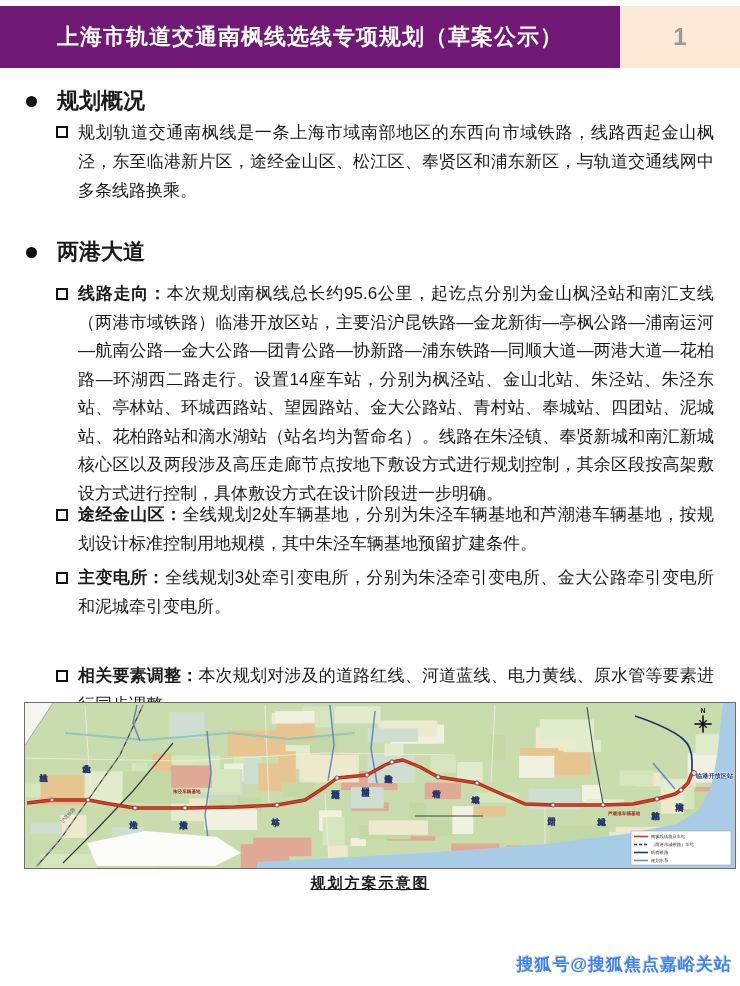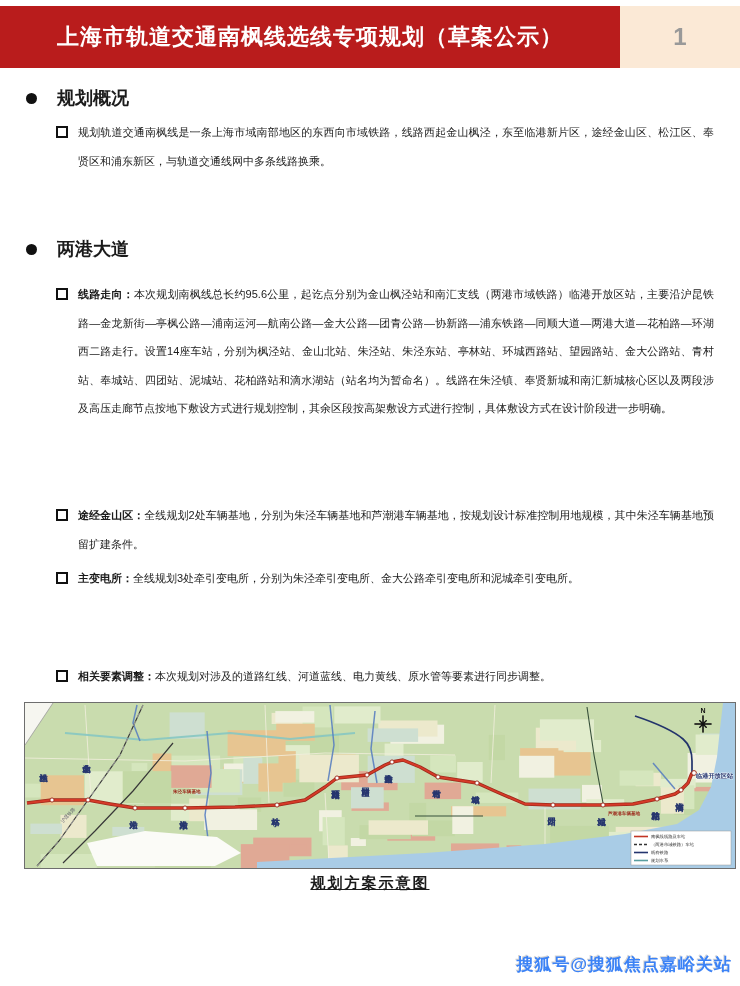--- a/index.html
+++ b/index.html
@@ -12,25 +12,25 @@
     display:flex;align-items:center;justify-content:center;
   }
   .header-title{color:#ffffff;font-size:22px;font-weight:bold;letter-spacing:1px;white-space:nowrap;}
   .page-number-box{
     position:absolute;left:620px;top:6px;width:120px;height:62px;
     display:flex;align-items:center;justify-content:center;
     font-size:24px;font-weight:bold;
   }
   .sec{position:absolute;left:26px;display:flex;align-items:center;}
   .dot{width:11px;height:11px;border-radius:50%;background:#111;flex:0 0 auto;}
-  .sec-title{font-size:18px;font-weight:bold;margin-left:20px;}
+  .sec-title{font-size:22px;font-weight:bold;margin-left:20px;}
   #h1{top:86px;} #h2{top:237px;}
   .item{
     position:absolute;left:78px;width:636px;
-    font-size:11px;line-height:28.5px;text-align:justify;
+    font-size:17px;line-height:28.5px;text-align:justify;
   }
   .item .sq{
     position:absolute;left:-22px;top:8px;width:8px;height:8px;
     border:2px solid #111;background:transparent;
   }
   .item strong{font-weight:bold;}
   #b0{top:118px;line-height:29px;}
   #b1{top:280px;}
   #b2{top:501px;}
   #b3{top:564px;}
@@ -48,21 +48,21 @@
     position:absolute;top:953px;right:8px;
     font-size:17px;font-weight:bold;letter-spacing:1px;
     text-shadow:1px 1px 0 #ffffff,-1px -1px 0 #d4d4d4;
   }
 </style>
 </head>
 <body>
 
 <div class="page">
 
-  <div class="header-bar" style="background: #b91c1c;">
+  <div class="header-bar" style="background: #701a75;">
     <span class="header-title">上海市轨道交通南枫线选线专项规划（草案公示）</span>
   </div>
   <div class="page-number-box" style="background: rgb(251, 233, 214); color: rgb(153, 153, 153);">
     <span>1</span>
   </div>
 
   <div class="sec" id="h1">
     <span class="dot"></span>
     <span class="sec-title">规划概况</span>
   </div>

